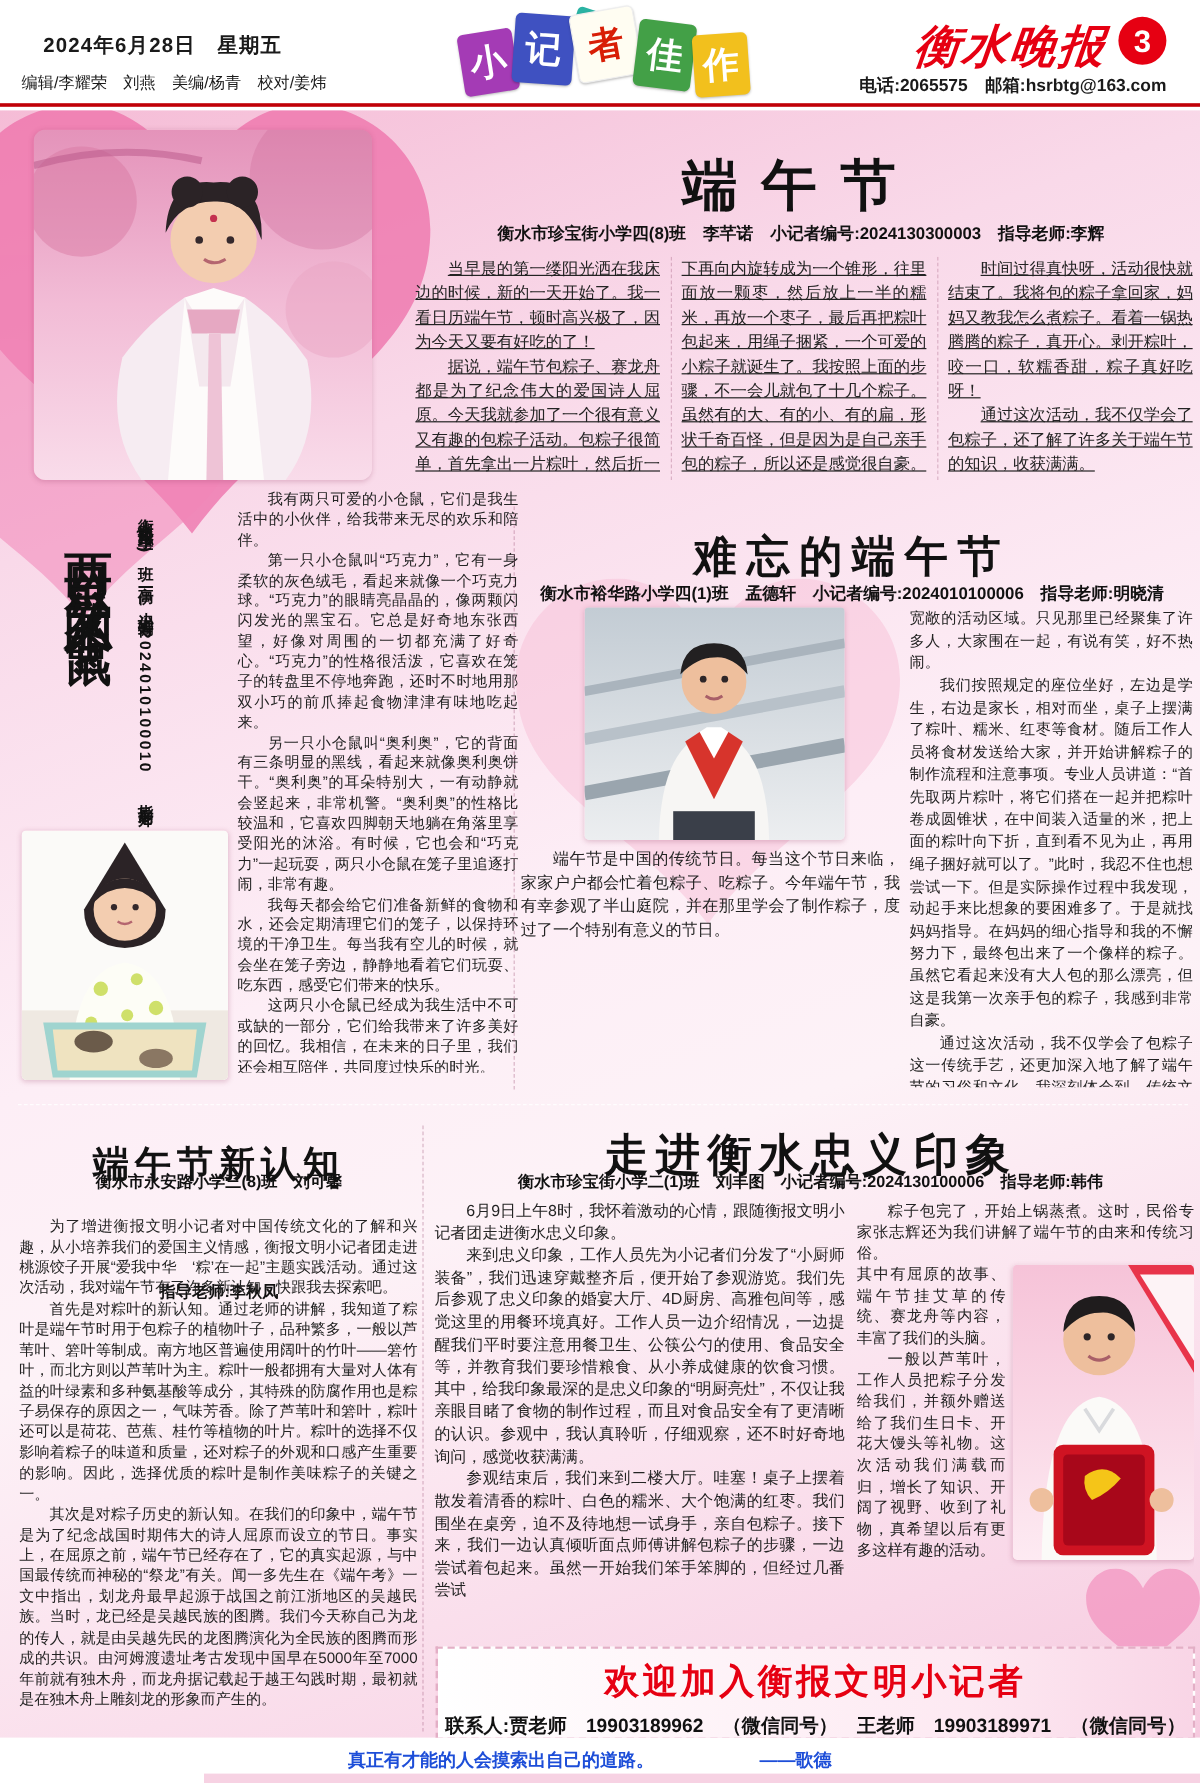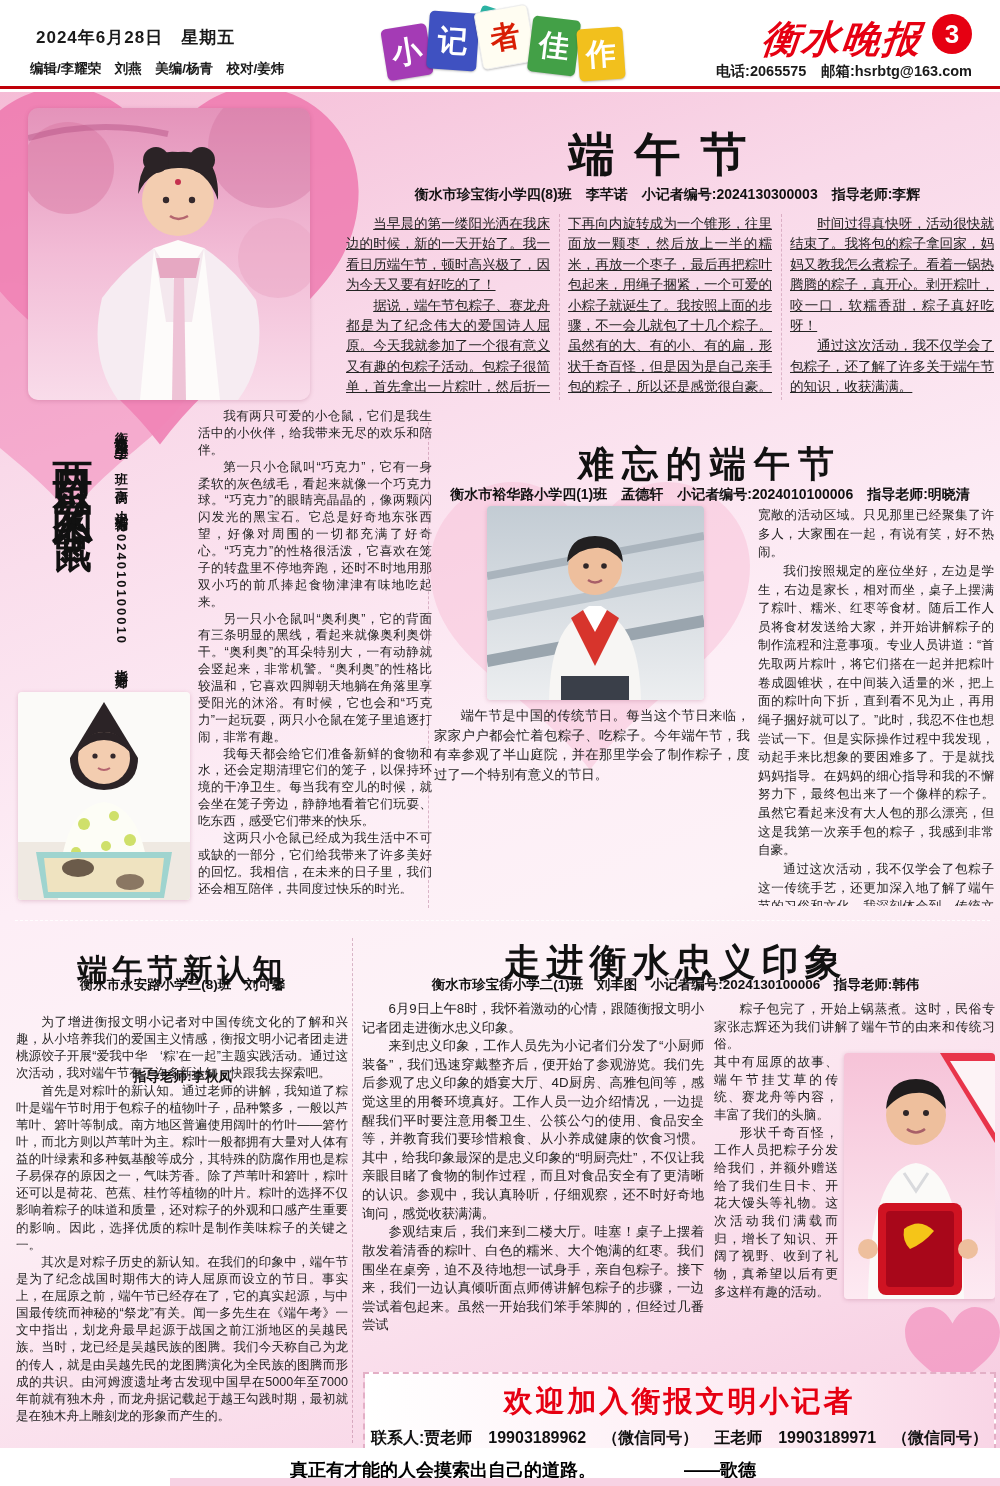--- a/index.html
+++ b/index.html
@@ -1,20 +1,20 @@
 <!DOCTYPE html>
 <html><head>
 <meta charset="utf-8">
 <style>
   html,body{margin:0;padding:0;background:#ffffff;}
   .page{position:relative;width:1000px;height:1486px;background:#ffffff;overflow:hidden;
         font-family:"Liberation Sans",sans-serif;color:#1a1a1a;}
   
   .hdr-date{position:absolute;left:36px;top:26px;font-size:17px;font-weight:bold;letter-spacing:1px;}
-  .hdr-staff{position:absolute;left:30px;top:60px;font-size:13.5px;font-weight:bold;}
+  .hdr-staff{position:absolute;left:18px;top:60px;font-size:13.5px;font-weight:normal;}
   .logo{position:absolute;left:382px;top:6px;width:250px;height:80px;}
   .tile{position:absolute;display:flex;align-items:center;justify-content:center;
         font-weight:900;color:#fff;font-size:30px;border-radius:5px;box-shadow:0 1px 2px rgba(0,0,0,.25);}
   .tile-accent{position:absolute;left:96px;top:2px;width:26px;height:26px;background:#2bb3a3;border-radius:4px;transform:rotate(18deg);}
   .t1{left:2px;top:20px;width:46px;height:52px;background:#a43bb5;transform:rotate(-9deg);}
   .t2{left:46px;top:6px;width:50px;height:58px;background:#3f51c1;transform:rotate(4deg);}
   .t3{left:96px;top:2px;width:52px;height:56px;background:#fffdf2;color:#d81e06;transform:rotate(-10deg);border:1px solid #eee;}
   .t4{left:148px;top:12px;width:48px;height:56px;background:#43a047;transform:rotate(7deg);}
   .t5{left:196px;top:22px;width:46px;height:52px;background:#f2c01d;transform:rotate(-4deg);}
   .hdr-right{position:absolute;right:28px;top:14px;text-align:right;}
@@ -34,26 +34,26 @@
   .body-text p{margin:0;text-indent:2em;}
   .sep-v{position:absolute;border-left:1px dashed rgba(173,107,140,.45);}
   .sep-h{position:absolute;border-top:1px dashed rgba(255,255,255,.85);}
   
   .a1-body{column-count:3;column-gap:18px;column-rule:1px dashed rgba(173,107,140,.4);
            font-size:13.6px;line-height:1.5;}
   .vert-title{position:absolute;writing-mode:vertical-rl;text-orientation:upright;
               font-weight:900;font-size:40px;letter-spacing:10px;color:#111;font-family:"DejaVu Sans",sans-serif;}
   .vert-byline{position:absolute;writing-mode:vertical-rl;font-size:13px;font-weight:bold;letter-spacing:2px;color:#111;}
   .photo{position:absolute;border-radius:10px;overflow:hidden;box-shadow:0 1px 4px rgba(150,60,100,.25);}
-  .row-beside{display:flex;align-items:flex-start;}
+  .row-beside{display:flex;align-items:flex-end;}
   .banner{position:absolute;left:363px;top:1280px;width:629px;height:74px;border:2px dashed #e3afc6;
           background:linear-gradient(90deg,#ffffff 0%,#fde9f2 70%,#f9d5e6 100%);text-align:center;}
   .banner-title{margin-top:8px;font-size:29px;font-weight:900;color:#e60012;letter-spacing:3px;}
   .banner-contacts{margin-top:6px;font-size:16px;font-weight:bold;color:#111;}
-  .footer-quote{position:absolute;left:290px;top:1458px;font-size:18px;font-weight:bold;color:#000000;display:flex;align-items:flex-end;}
+  .footer-quote{position:absolute;left:290px;top:1458px;font-size:15px;font-weight:bold;color:#1d4ed8;display:flex;align-items:flex-end;}
   .footer-author{margin-left:88px;}
   .bottom-bar{position:absolute;left:170px;top:1478px;width:830px;height:8px;background:#f7d2e3;}
 </style>
 </head>
 <body>
 
 <div class="page">
 
   <div>
     <div class="hdr-date">2024年6月28日　星期五</div>
@@ -222,21 +222,21 @@
         <p>参观结束后，我们来到二楼大厅。哇塞！桌子上摆着散发着清香的粽叶、白色的糯米、大个饱满的红枣。我们围坐在桌旁，迫不及待地想一试身手，亲自包粽子。接下来，我们一边认真倾听面点师傅讲解包粽子的步骤，一边尝试着包起来。虽然一开始我们笨手笨脚的，但经过几番尝试</p>
       </div>
 
     <div style="position:absolute;left:714px;top:908px;width:281px;height:368px;overflow:hidden;">
       <div class="body-text" style="position:static;width:281px;font-size:12.8px;line-height:1.38;">
           <p>粽子包完了，开始上锅蒸煮。这时，民俗专家张志辉还为我们讲解了端午节的由来和传统习俗。</p>
         </div>
       <div class="row-beside">
         <div class="body-text" style="position:static;width:124px;flex:0 0 124px;font-size:12.8px;line-height:1.38;">
             <p style="text-indent: 0px;">其中有屈原的故事、端午节挂艾草的传统、赛龙舟等内容，丰富了我们的头脑。</p>
-            <p>形状千奇百怪，工作人员把粽子分发给我们，并额外赠送给了我们生日卡、开花大馒头等礼物。这次活动我们满载而归，增长了知识、开阔了视野、收到了礼物，真希望以后有更多这样有趣的活动。</p>
+            <p>一般以芦苇叶，工作人员把粽子分发给我们，并额外赠送给了我们生日卡、开花大馒头等礼物。这次活动我们满载而归，增长了知识、开阔了视野、收到了礼物，真希望以后有更多这样有趣的活动。</p>
           </div>
 
         <div class="photo" style="position:static;width:151px;height:246px;margin-left:6px;border-radius:4px;flex:0 0 151px;">
           <svg width="151" height="246" viewBox="0 0 151 246">
             <defs>
                 <linearGradient id="g4" x1="0" y1="0" x2="0" y2="1">
               <stop offset="0" stop-color="#f6c3d8"></stop>
                   <stop offset="1" stop-color="#fdeaf2"></stop>
                 </linearGradient>
               </defs>

